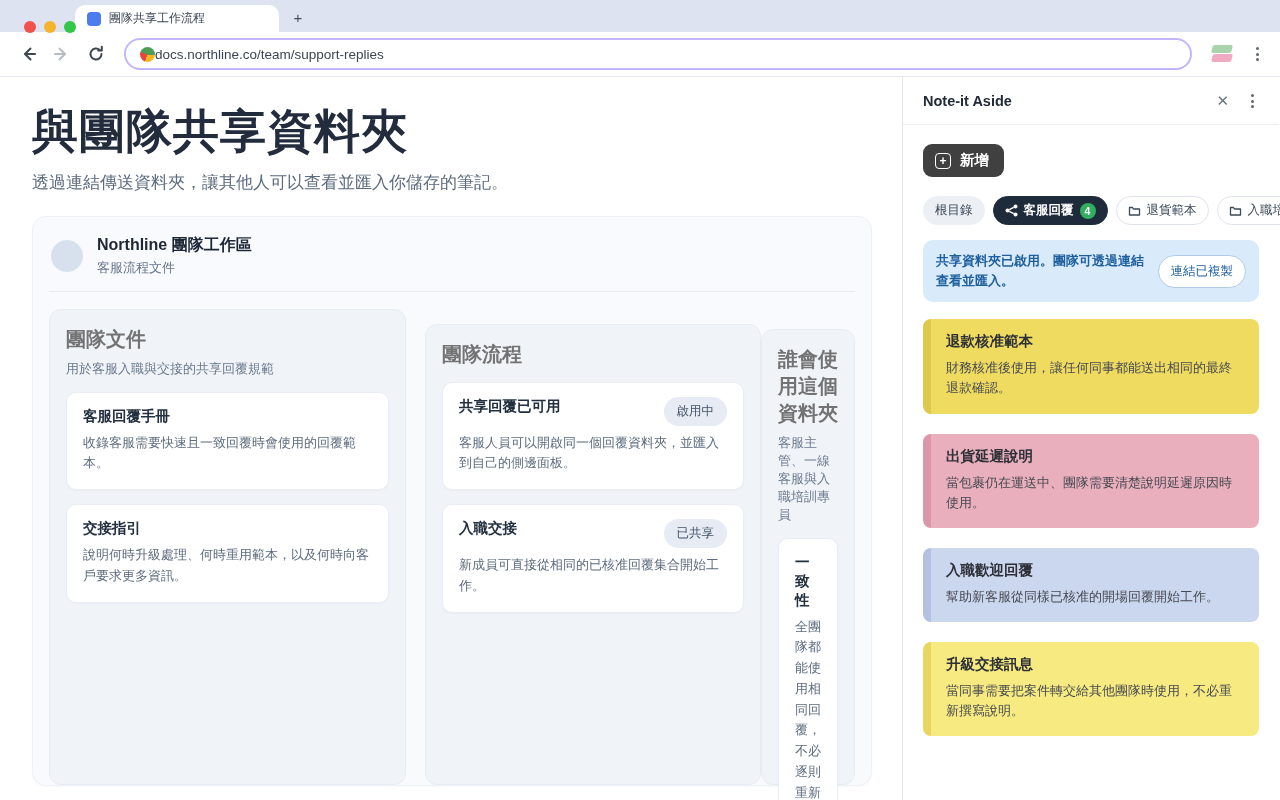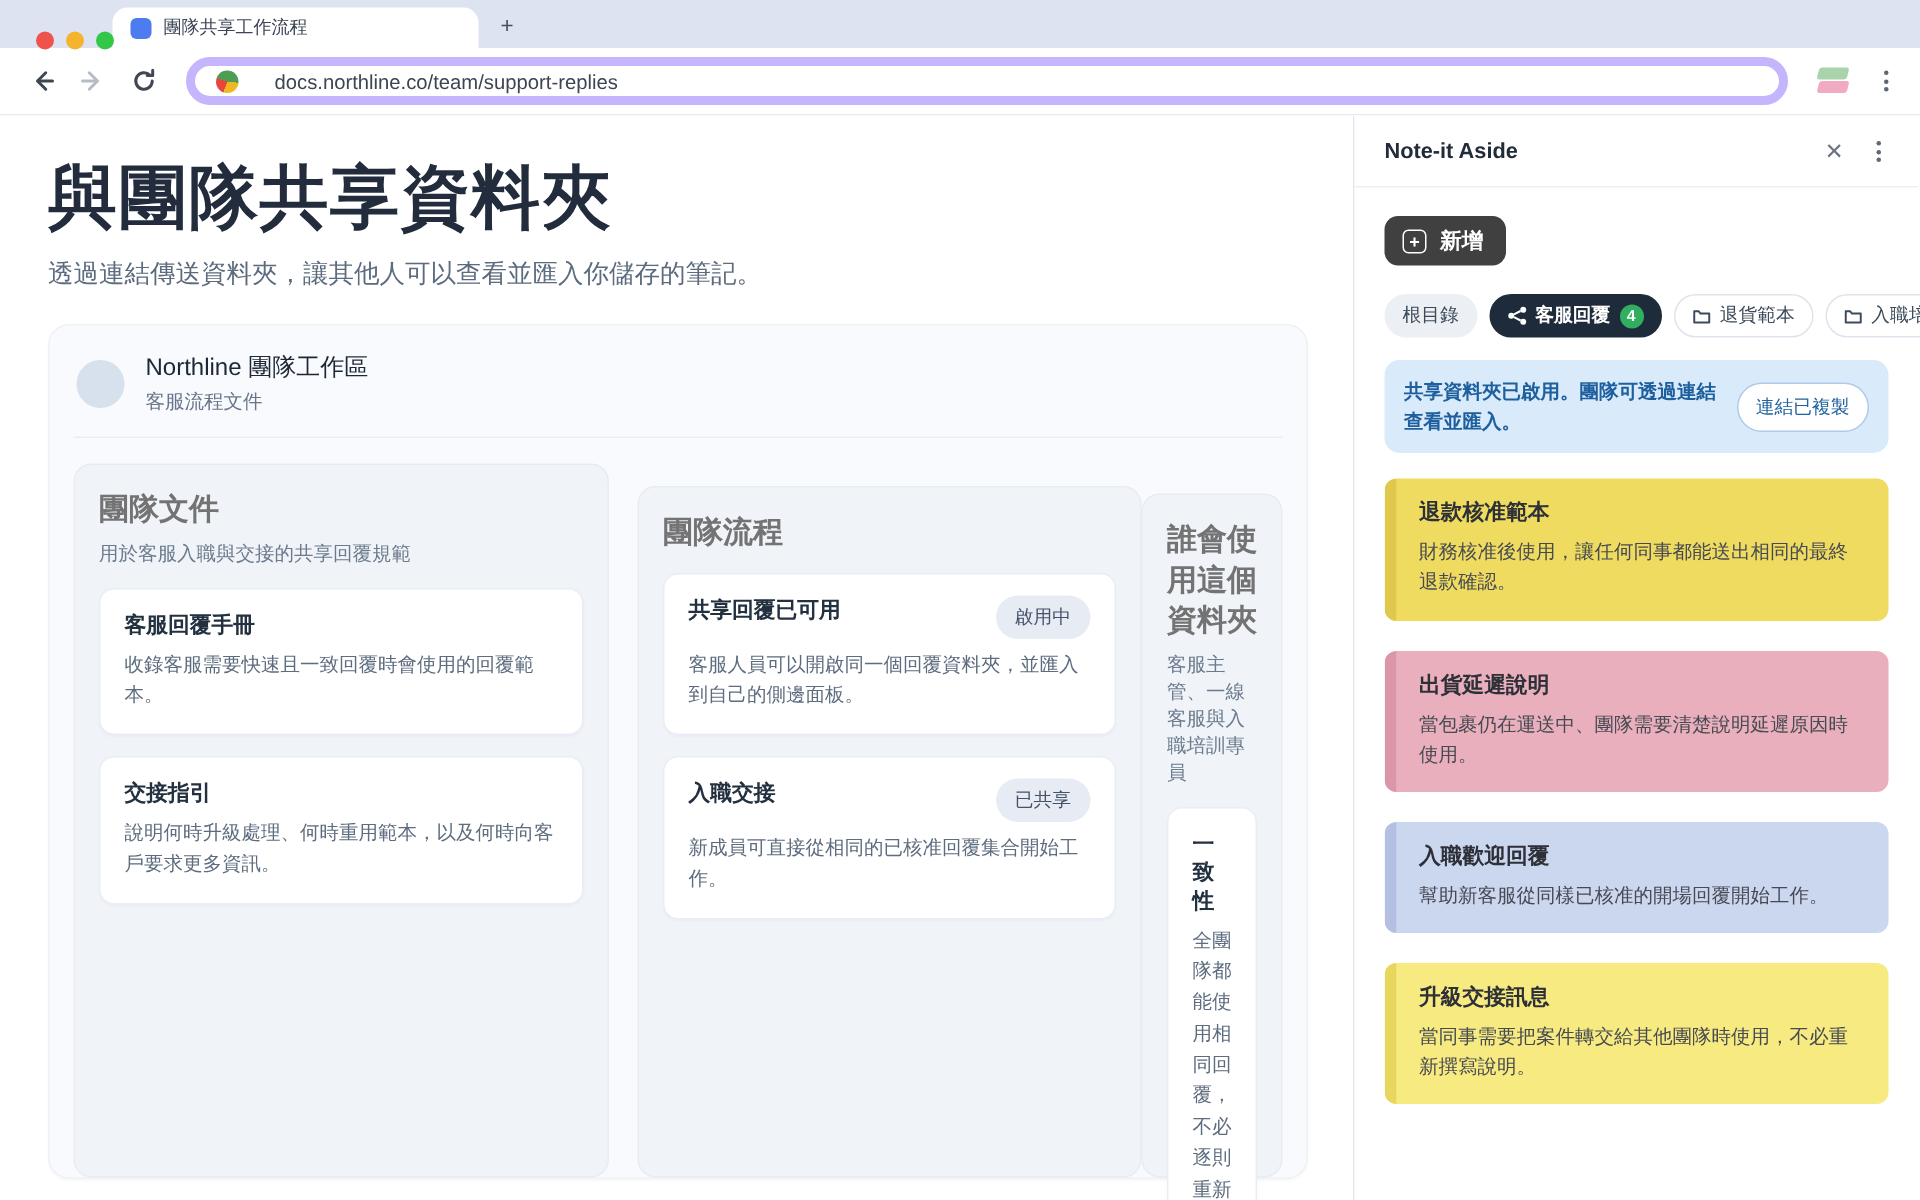--- a/index.html
+++ b/index.html
@@ -4,32 +4,32 @@
 <style>
   * { margin:0; padding:0; box-sizing:border-box; }
   html,body { width:1280px; height:800px; overflow:hidden;
     font-family:"Liberation Sans","DejaVu Sans",sans-serif; background:#fff; }
 
   
   .tabstrip { height:32px; background:#dde3f1; display:flex; align-items:flex-end; position:relative; }
   .traffic { position:absolute; left:24px; top:21px; display:flex; gap:8px; }
   .traffic span { width:12px; height:12px; border-radius:50%; display:block; }
   .light-red{background:#f0534a;} .light-yellow{background:#f6b42c;} .light-green{background:#33c748;}
-  .tab { width:244px; height:27px; margin-left:75px; background:#fff; border-radius:10px 10px 0 0;
+  .tab { width:204px; height:27px; margin-left:75px; background:#fff; border-radius:10px 10px 0 0;
     display:flex; align-items:center; padding:0 12px; gap:8px; }
   .tab-favicon { width:14px; height:14px; border-radius:4px; background:#4d7bf0; flex:none; }
   .tab-title { font-size:12px; color:#3b4554; white-space:nowrap; overflow:hidden; }
   .newtab { width:26px; height:26px; display:flex; align-items:center; justify-content:center;
     font-size:15px; color:#45505f; margin-left:6px; margin-bottom:2px; cursor:default; }
 
   .toolbar { height:45px; background:#fff; border-bottom:1px solid #e7eaf1; display:flex; align-items:center; padding:0 14px; }
   .navbtn { width:28px; height:28px; display:flex; align-items:center; justify-content:center; margin-right:6px; }
   .navbtn svg { display:block; }
-  .urlbar { flex:1; height:32px; margin:0 10px 0 8px; border:6px solid #c4b5fd; border-radius:16px;
-    background:#fff; display:flex; align-items:center; padding:0 14px; gap:24px; }
+  .urlbar { flex:1; height:32px; margin:0 10px 0 8px; border:2px solid #c4b5fd; border-radius:16px;
+    background:#fff; display:flex; align-items:center; padding:0 14px; gap:0; }
   .site-ball { width:15px; height:15px; border-radius:50%; flex:none;
     background:conic-gradient(#4d9e54 0 95deg, #f2b623 95deg 200deg, #e8453c 200deg 290deg, #4d9e54 290deg 360deg); }
   .url-text { font-size:13.5px; color:#3e4552; }
   .ext-icon { width:22px; height:18px; position:relative; margin:0 10px; }
   .ext-icon i { position:absolute; left:0; width:20px; height:8px; border-radius:2px; display:block; transform:skewX(-14deg); }
   .ext-note-green { top:0; background:#a9d4ab; }
   .ext-note-pink { top:9px; background:#f0abc2; }
   .kebab { width:18px; display:flex; flex-direction:column; align-items:center; gap:2.5px; margin-left:4px; }
   .kebab i { width:3px; height:3px; border-radius:50%; background:#5f6772; display:block; }
 
@@ -38,21 +38,21 @@
   .main { width:903px; border-right:1px solid #e2e6ec; overflow:hidden; padding:26px 30px 0 32px; background:#fff; }
 
   .page-title { font-family:"DejaVu Serif","Liberation Serif",serif; font-size:46px; font-weight:700;
     color:#222c3c; letter-spacing:1px; line-height:1.25; }
   .page-subtitle { margin-top:10px; font-size:17px; color:#5c6b7e; }
 
   .workspace { margin-top:22px; width:840px; height:570px; background:#f8fafd; border:1px solid #eef1f6;
     border-radius:14px; padding:16px; box-shadow:0 1px 2px rgba(30,45,70,.03); }
   .ws-header { display:flex; align-items:center; gap:14px; padding:2px 2px 14px 2px; border-bottom:1px solid #e9edf3; }
   .avatar { width:32px; height:32px; border-radius:50%; background:#d7e1ee; flex:none; }
-  .ws-name { font-size:16px; font-weight:400; color:#1d2736; }
+  .ws-name { font-size:16px; font-weight:700; color:#1d2736; }
   .ws-sub { font-size:13px; color:#67768a; margin-top:3px; }
   .ws-badge { margin-left:auto; background:#d8efe1; color:#2b7a4f; font-size:13px; font-weight:700;
     padding:8px 15px; border-radius:999px; white-space:nowrap; }
 
   .cols { display:flex; gap:19px; padding-top:17px; height:493px; }
   .panel { background:#f0f4f9; border:1px solid #e7ecf3; border-radius:12px; padding:16px; }
   .panel-title { font-size:20px; font-weight:700; color:#737373; }
   .panel-sub { font-size:13px; color:#6b7a8c; margin-top:7px; }
   .col-left { width:357px; flex:none; }
   .col-right { flex:1; display:flex; flex-direction:row; }

